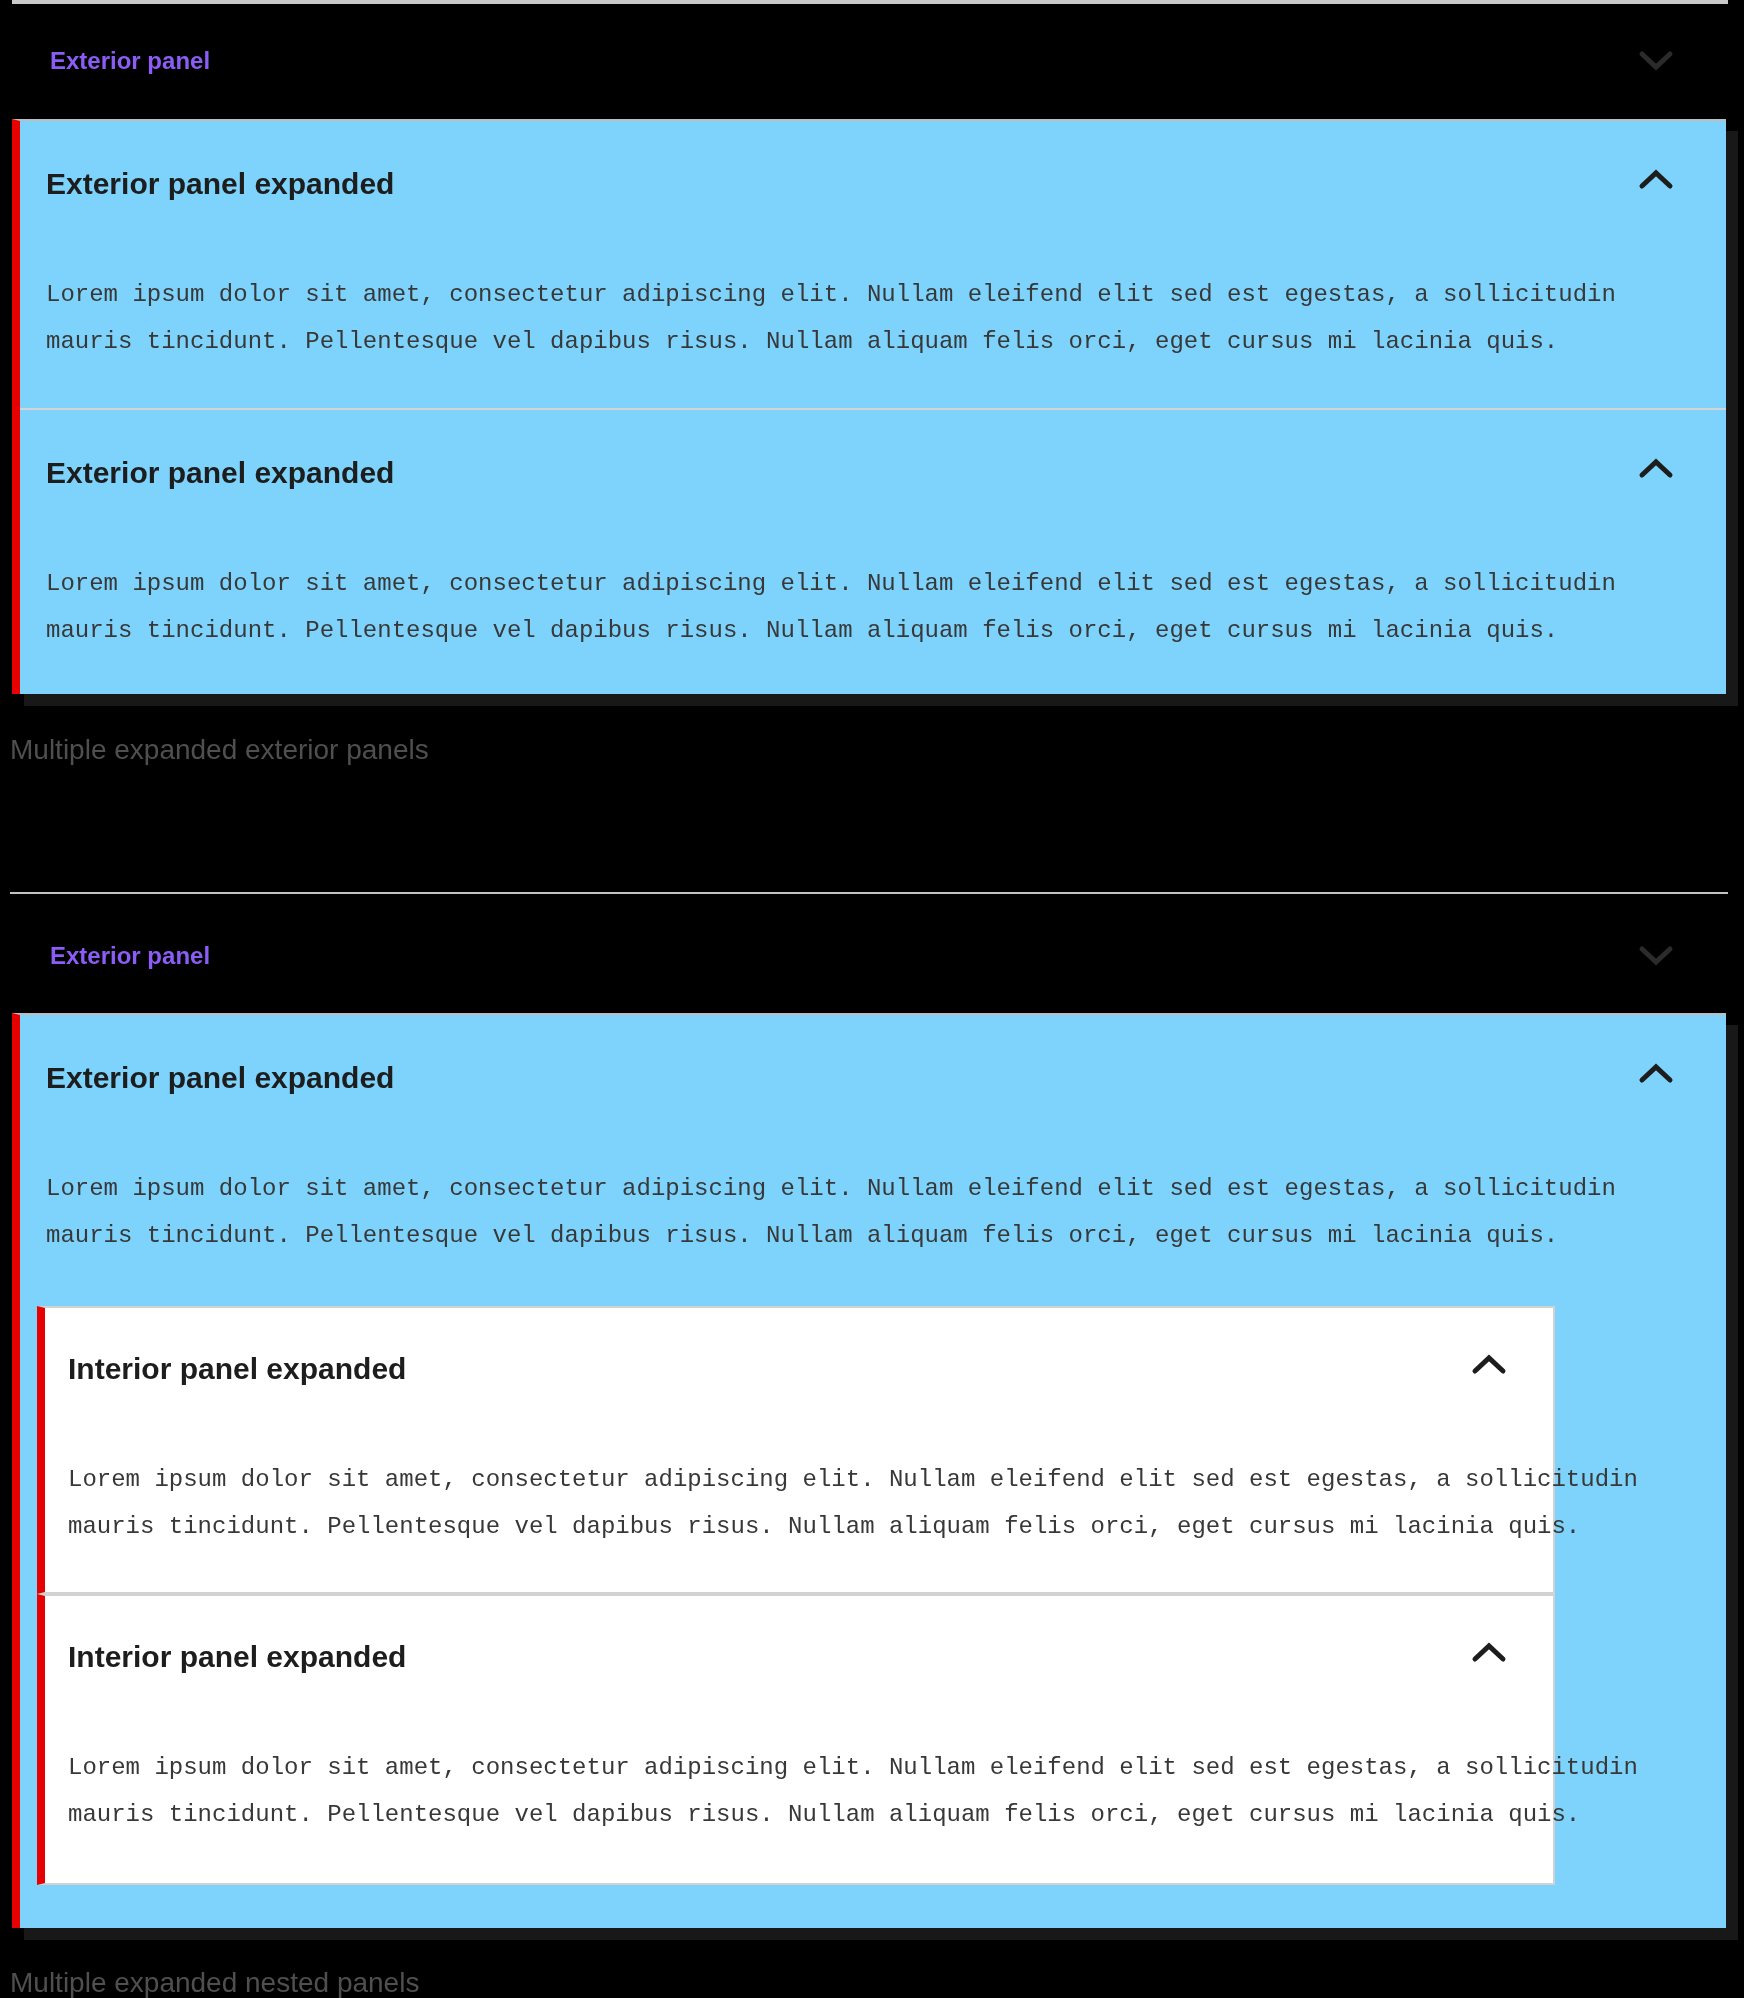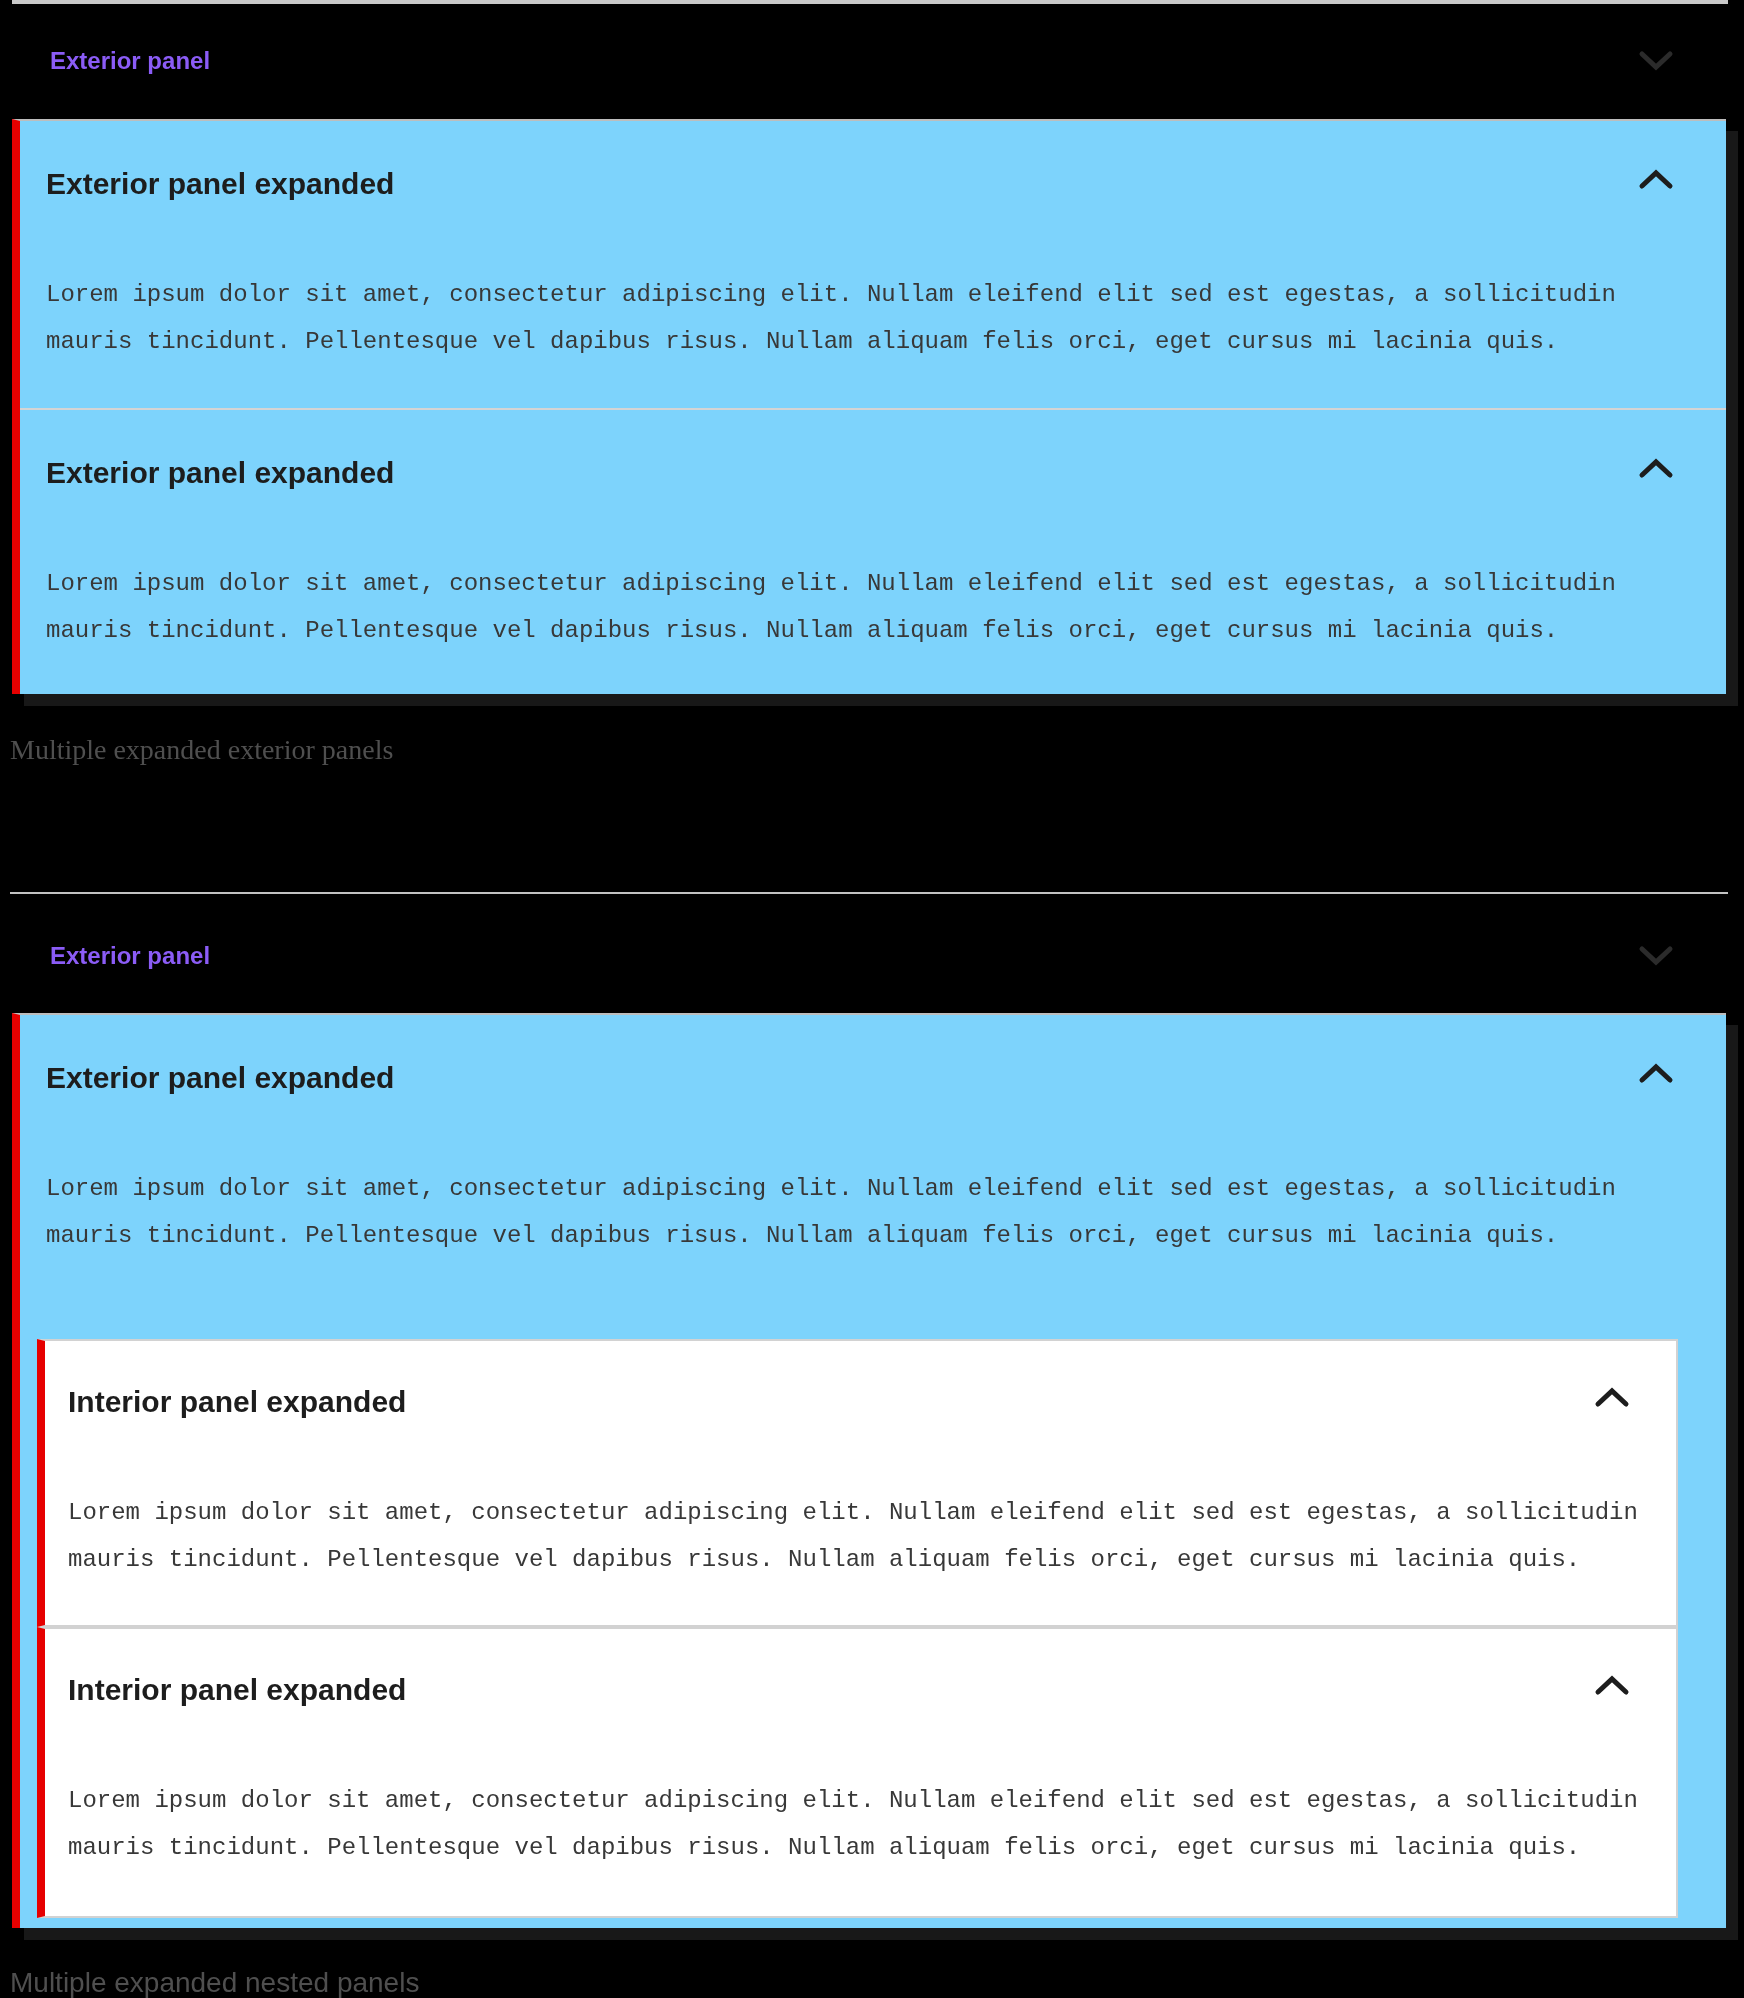--- a/index.html
+++ b/index.html
@@ -50,26 +50,25 @@
     white-space:nowrap;
   }
   .p-chev{position:absolute;right:52px;top:46px;}
   .p-body{
     position:absolute;left:26px;top:150px;right:40px;
     font-size:24px;line-height:47px;color:#383838;font-family:Liberation Mono, monospace;
   }
   .p-body span{display:block;white-space:nowrap;}
   
   .interior{
-    position:absolute;left:17px;width:1641px;
+    position:absolute;left:17px;width:1518px;
     background:#ffffff;
     border:2px solid #d2d2d2;
     border-left:8px solid var(--accent);
     box-sizing:border-box;
-    margin-top:33px;
   }
   .interior .p-head{height:104px;}
   .interior .p-title{left:23px;top:42px;}
   .interior .p-chev{right:46px;top:44px;}
   .interior .p-body{left:23px;top:148px;}
   
   .caption{
     position:absolute;left:10px;
     font-size:28px;line-height:34px;color:#4f4f4f;
     white-space:nowrap;
@@ -116,21 +115,21 @@
         </svg>
       </div>
       <div class="p-body">
         <span>Lorem ipsum dolor sit amet, consectetur adipiscing elit. Nullam eleifend elit sed est egestas, a sollicitudin</span>
         <span>mauris tincidunt. Pellentesque vel dapibus risus. Nullam aliquam felis orci, eget cursus mi lacinia quis.</span>
       </div>
     </div>
 
   </div>
 
-  <div class="caption" style="top:733px;font-family:Liberation Serif, serif;">Multiple expanded exterior panels</div>
+  <div class="caption" style="top:733px;">Multiple expanded exterior panels</div>
 
   <div class="rule"></div>
 
   <div class="collapsed-row" style="top:927px;">
     <span class="c-title">Exterior panel</span>
     <svg width="36" height="24" viewBox="0 0 36 24">
       <path d="M4 5 L18 18 L32 5" fill="none" stroke="#2b2b2b" stroke-width="5" stroke-linecap="round"></path>
     </svg>
   </div>
 

